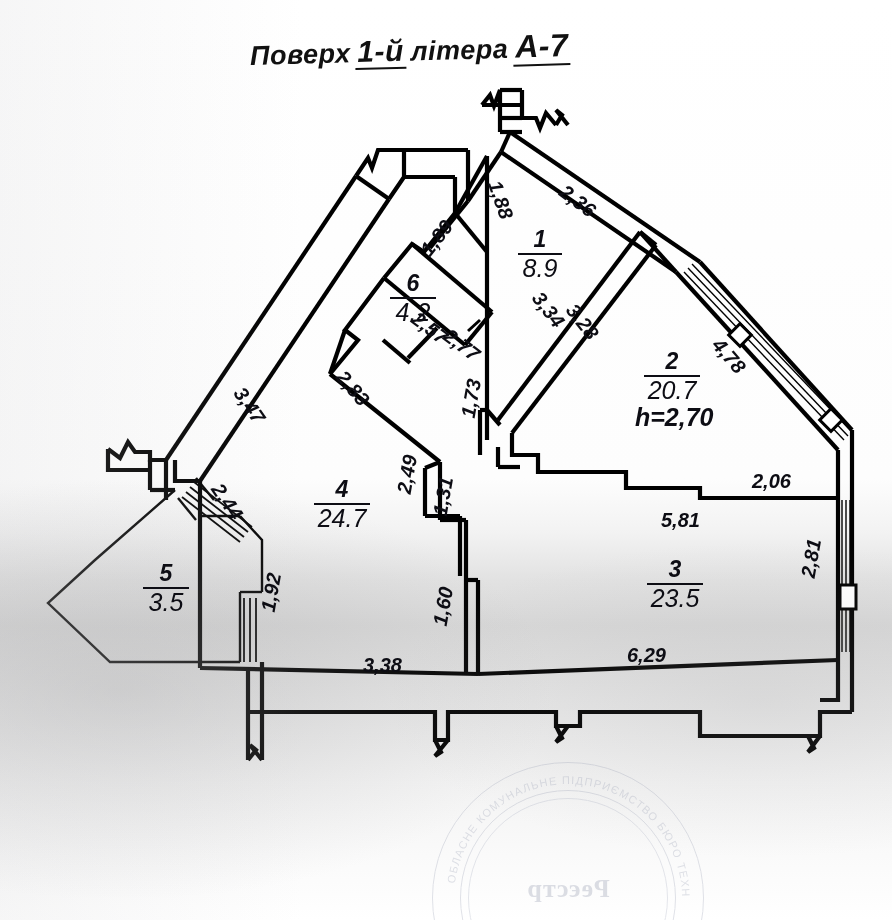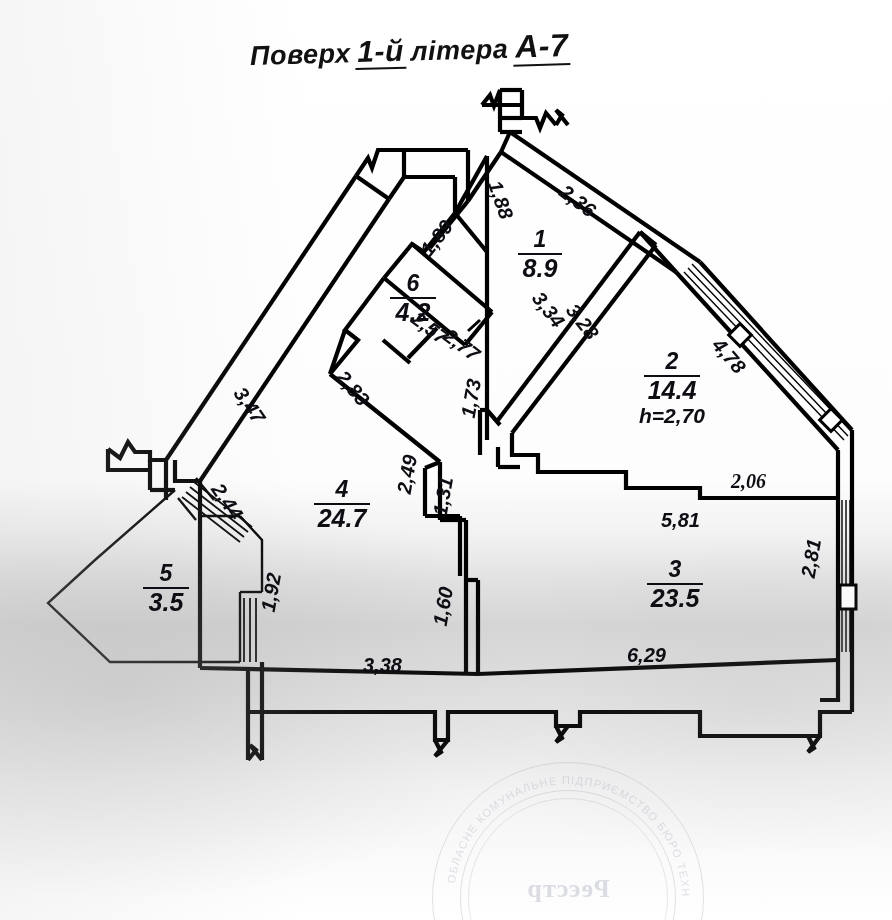--- a/index.html
+++ b/index.html
@@ -45,22 +45,22 @@
   .room{
     position:absolute;
     font-style:italic;
     color:#0d0d14;
     text-align:center;
     line-height:1.02;
     white-space:nowrap;
   }
   .room .num{font-size:23px;font-weight:700;display:block;}
   .room .bar{display:block;height:0;border-top:2.4px solid #0d0d14;margin:2px auto 1px;}
-  .room .area{font-size:25px;font-weight:700;display:block;}
-  .room .hgt{font-size:21px;font-weight:700;display:block;margin-top:1px;}
+  .room .area{font-size:25px;font-weight:400;display:block;}
+  .room .hgt{font-size:25px;font-weight:700;display:block;margin-top:1px;}
 
   .dim{
     position:absolute;
     font-style:italic;font-weight:700;
     font-size:20px;
     color:#0d0d14;
     white-space:nowrap;
     transform-origin:left center;
   }
   .stamp{
@@ -262,21 +262,21 @@
 
 <div class="room" style="left:512px;top:228px;width:56px;">
   <span class="num">1</span>
   <span class="bar" style="width:44px"></span>
   <span class="area">8.9</span>
 </div>
 
 <div class="room" style="left:635px;top:350px;width:74px;">
   <span class="num">2</span>
   <span class="bar" style="width:56px"></span>
-  <span class="area">14.4</span>
+  <span class="area">20.7</span>
   <span class="hgt">h=2,70</span>
 </div>
 
 <div class="room" style="left:638px;top:558px;width:74px;">
   <span class="num">3</span>
   <span class="bar" style="width:56px"></span>
   <span class="area">23.5</span>
 </div>
 
 <div class="room" style="left:305px;top:478px;width:74px;">
@@ -301,21 +301,21 @@
 <div class="dim" style="left:562px;top:178px;transform:rotate(37deg);">2,36</div>
 <div class="dim" style="left:425px;top:242px;transform:rotate(-52deg);">1,89</div>
 <div class="dim" style="left:414px;top:305px;transform:rotate(37deg);">2,57</div>
 <div class="dim" style="left:446px;top:322px;transform:rotate(37deg);">2,77</div>
 <div class="dim" style="left:536px;top:283px;transform:rotate(52deg);">3,34</div>
 <div class="dim" style="left:570px;top:295px;transform:rotate(52deg);">3,28</div>
 <div class="dim" style="left:716px;top:330px;transform:rotate(49deg);">4,78</div>
 <div class="dim" style="left:340px;top:362px;transform:rotate(50deg);">2,83</div>
 <div class="dim" style="left:238px;top:378px;transform:rotate(55deg);">3,47</div>
 <div class="dim" style="left:468px;top:406px;transform:rotate(-80deg);">1,73</div>
-<div class="dim" style="left:731px;top:470px;font-family:Liberation Serif, serif;">2,06</div>
+<div class="dim" style="left:752px;top:470px;">2,06</div>
 <div class="dim" style="left:216px;top:474px;transform:rotate(56deg);">2,44</div>
 <div class="dim" style="left:404px;top:482px;transform:rotate(-80deg);">2,49</div>
 <div class="dim" style="left:440px;top:504px;transform:rotate(-80deg);">1,31</div>
 <div class="dim" style="left:661px;top:509px;">5,81</div>
 <div class="dim" style="left:808px;top:566px;transform:rotate(-80deg);">2,81</div>
 <div class="dim" style="left:268px;top:600px;transform:rotate(-80deg);">1,92</div>
 <div class="dim" style="left:440px;top:614px;transform:rotate(-80deg);">1,60</div>
 <div class="dim" style="left:363px;top:654px;">3,38</div>
 <div class="dim" style="left:627px;top:644px;">6,29</div>
 

